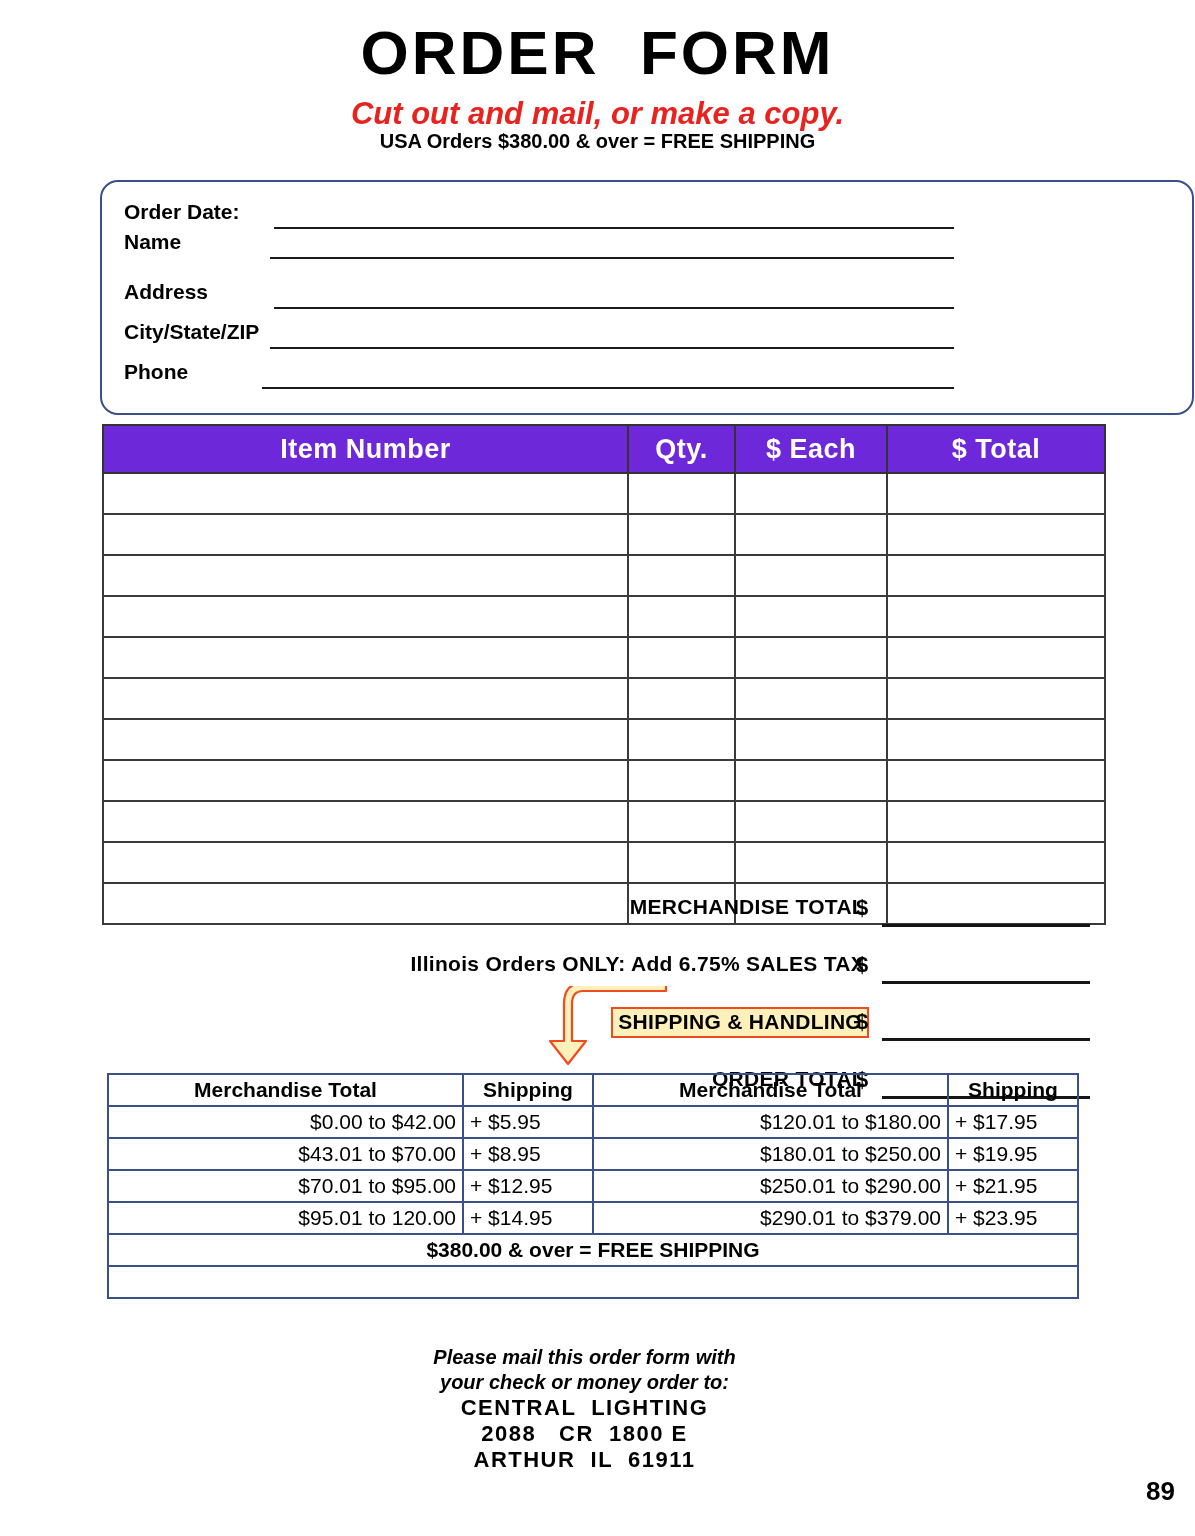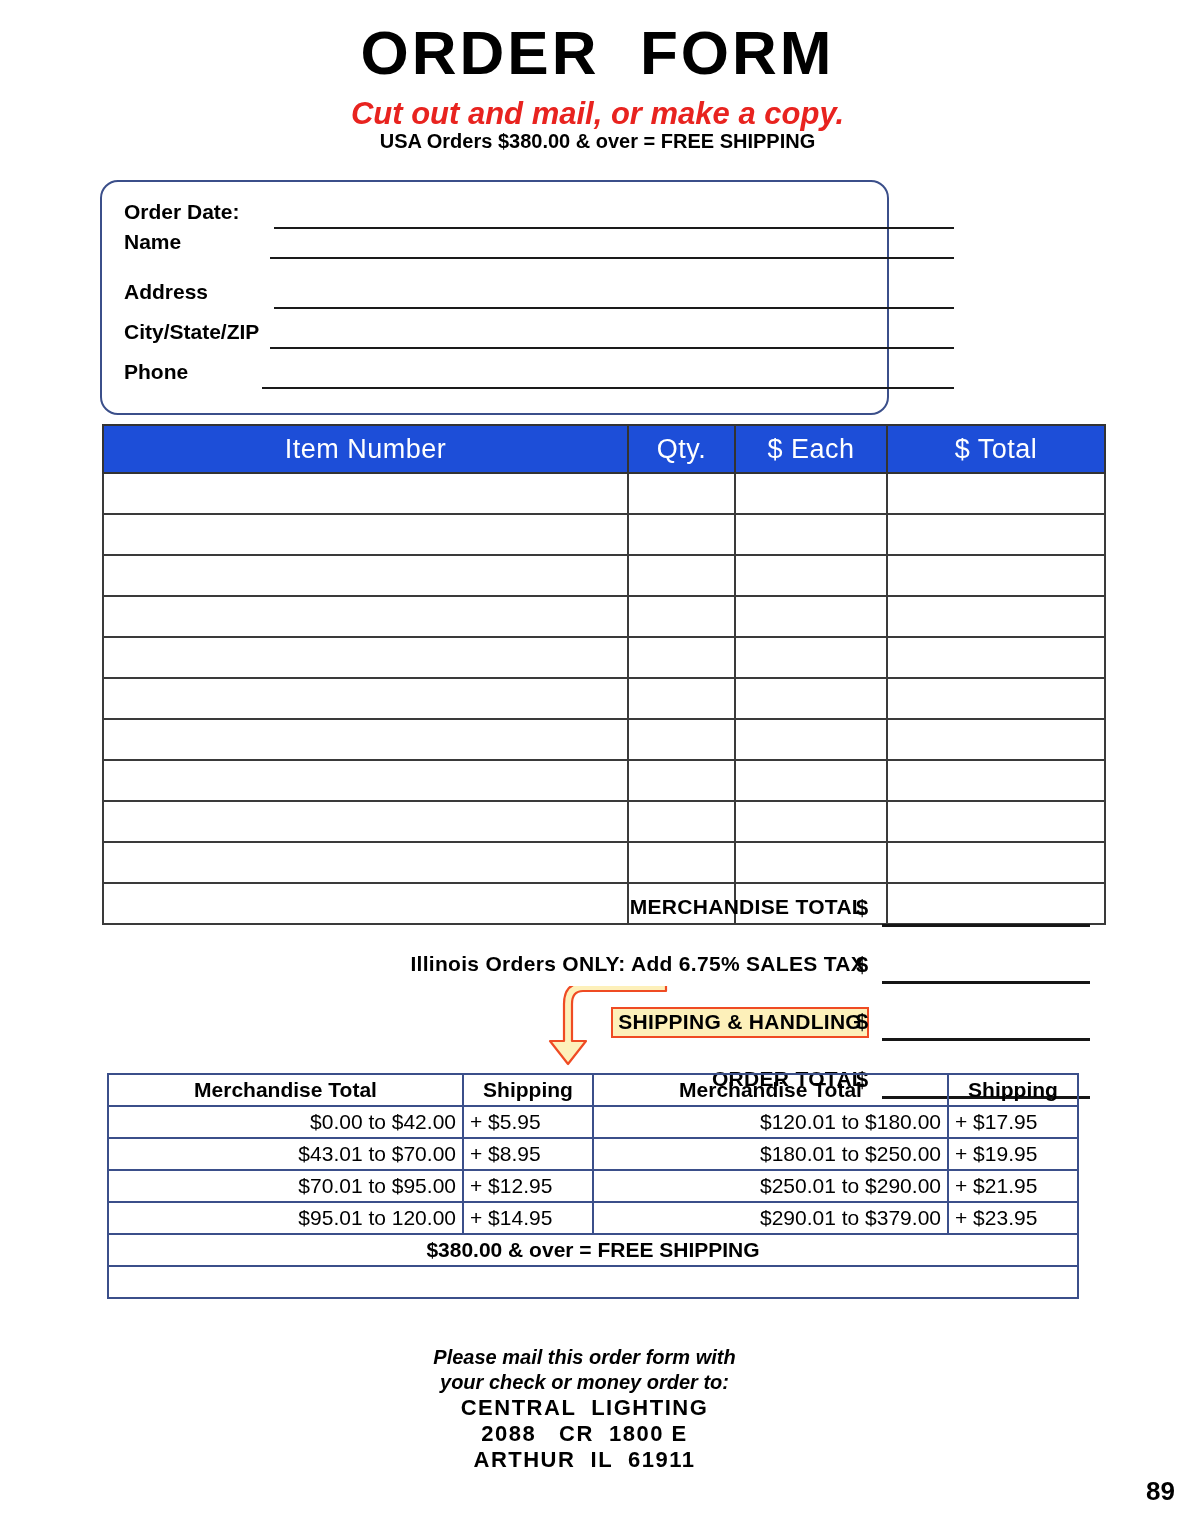--- a/index.html
+++ b/index.html
@@ -44,21 +44,21 @@
     font-weight: bold;
     margin-top: 2px;
     line-height: 1;
   }
 
   
   #customer-box {
     position: absolute;
     left: 100px;
     top: 180px;
-    width: 789px;
+    width: 1094px;
     height: 235px;
     border: 2.5px solid #3b4f8a;
     border-radius: 18px;
     box-sizing: border-box;
   }
   .cust-row {
     position: absolute;
     left: 22px;
     width: 950px;
     height: 40px;
@@ -81,24 +81,24 @@
   
   #item-table {
     position: absolute;
     left: 102px;
     top: 424px;
     width: 986px;
     border-collapse: collapse;
     table-layout: fixed;
   }
   #item-table th {
-    background: #1d4ed8;
+    background: #6d28d9;
     color: #ffffff;
     font-size: 27px;
-    font-weight: normal;
+    font-weight: bold;
     height: 44px;
     border: 2px solid #333333;
     letter-spacing: 0.5px;
   }
   #item-table td {
     height: 37px;
     border: 2px solid #3a3a3a;
     background: #ffffff;
   }
   .col-item  { width: 521px; }

